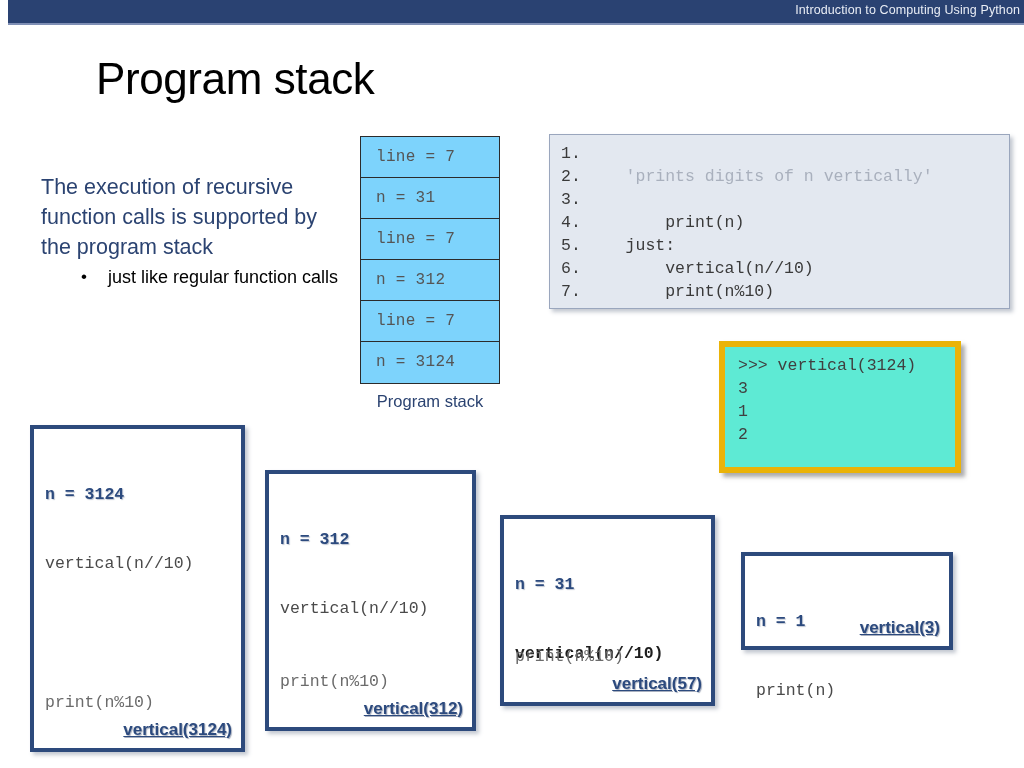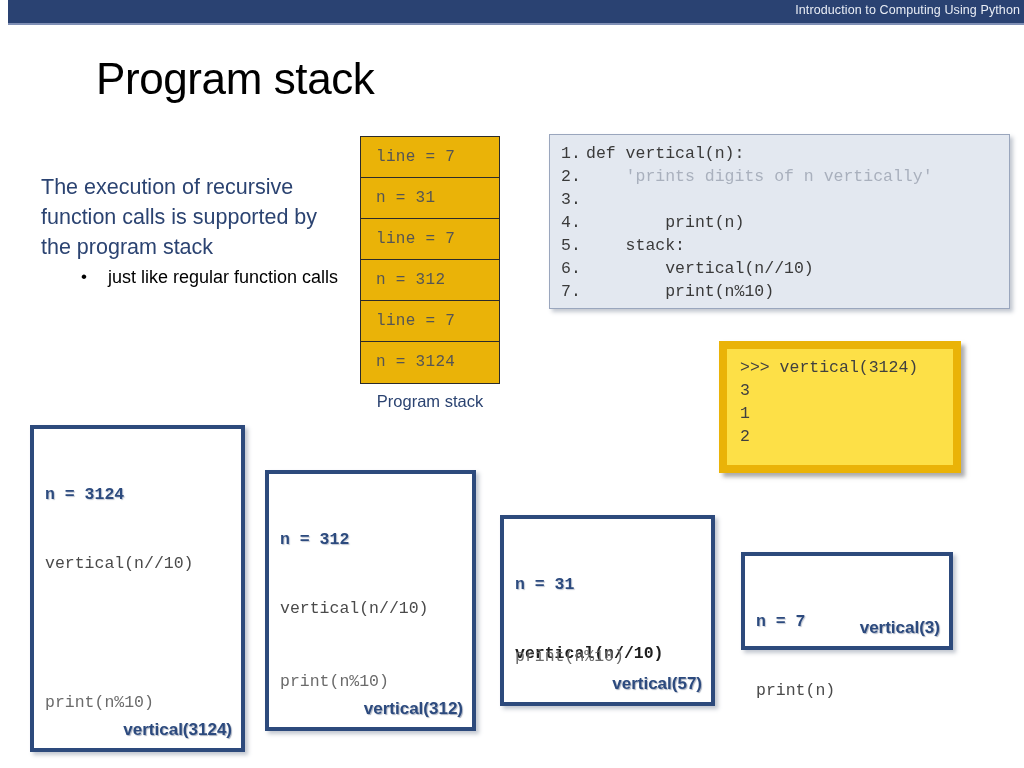--- a/index.html
+++ b/index.html
@@ -91,21 +91,21 @@
     color: #000000;
   }
 
   
   .stack {
     position: absolute;
     left: 352px;
     top: 136px;
     width: 140px;
     border: 1.5px solid #2b2b2b;
-    background: #eab308;
+    background: #7dd3fc;
     box-sizing: border-box;
   }
   .stack-row {
     height: 41px;
     line-height: 41px;
     padding-left: 15px;
     font-family: "Liberation Mono", "DejaVu Sans Mono", monospace;
     font-size: 16px;
     color: #555555;
     border-bottom: 1.5px solid #2b2b2b;
@@ -155,22 +155,22 @@
   .code-text { color: #3a3a3a; }
   .code-text.comment { color: #a9b0bd; text-align: center; }
 
   
   .console {
     position: absolute;
     left: 711px;
     top: 341px;
     width: 242px;
     height: 132px;
-    background: #fde047;
-    border: 8px solid #eab308;
+    background: #5eead4;
+    border: 6px solid #eab308;
     box-sizing: border-box;
     box-shadow: 4px 4px 4px rgba(90,90,90,0.5);
     padding: 7px 0 0 13px;
     font-family: "Liberation Mono", "DejaVu Sans Mono", monospace;
     font-size: 16.5px;
     line-height: 23px;
     color: #404040;
     white-space: pre;
   }
 
@@ -205,20 +205,21 @@
   .frame .fr-label {
     position: absolute;
     right: 9px;
     bottom: 7px;
     font-family: "Liberation Sans", sans-serif;
     font-weight: bold;
     font-size: 17px;
     color: #2c4a7e;
     text-shadow: 1px 1px 1px rgba(140,150,170,0.75);
     white-space: nowrap;
+    text-decoration: underline;
   }
   .var-line {
     color: #2c4a7e;
     font-weight: bold;
     text-shadow: 1px 1px 1px rgba(150,160,180,0.6);
   }
   .call-line { color: #4a4a4a; }
   .call-line.dark { color: #1d1d1d; font-weight: bold; }
   .print-line { color: #6b6b6b; }
 </style>
@@ -246,36 +247,35 @@
     <div class="stack-row">line = 7</div>
     <div class="stack-row">n = 312</div>
     <div class="stack-row">line = 7</div>
     <div class="stack-row">n = 3124</div>
   </div>
   <div class="stack-caption">Program stack</div>
 
   <div class="code-block">
     <div class="code-line">
       <span class="code-num">1.</span>
-      <span class="code-text">def vertical(n):</span>
     </div>
     <div class="code-line">
       <span class="code-num">2.</span>
       <span class="code-text comment">    'prints digits of n vertically'</span>
     </div>
     <div class="code-line">
       <span class="code-num">3.</span>
     </div>
     <div class="code-line">
       <span class="code-num">4.</span>
       <span class="code-text">        print(n)</span>
     </div>
     <div class="code-line">
       <span class="code-num">5.</span>
-      <span class="code-text">    stack:</span>
+      <span class="code-text">    just:</span>
     </div>
     <div class="code-line">
       <span class="code-num">6.</span>
       <span class="code-text">        vertical(n//10)</span>
     </div>
     <div class="code-line">
       <span class="code-num">7.</span>
       <span class="code-text">        print(n%10)</span>
     </div>
   </div>
@@ -314,20 +314,20 @@
         <div class="call-line dark">vertical(n//10)</div>
       </div>
       <div class="fr-bottom print-line">print(n%10)</div>
       <div class="fr-label">vertical(57)</div>
     </div>
   </div>
 
   <div class="frame" style="left:733px; top:552px; width:212px; height:98px;">
     <div class="fr-inner">
       <div class="fr-top">
-        <div class="var-line">n = 7</div>
+        <div class="var-line">n = 1</div>
         <div class="call-line">print(n)</div>
       </div>
       <div class="fr-label">vertical(3)</div>
     </div>
   </div>
 
 </div>
 
 </body></html>

